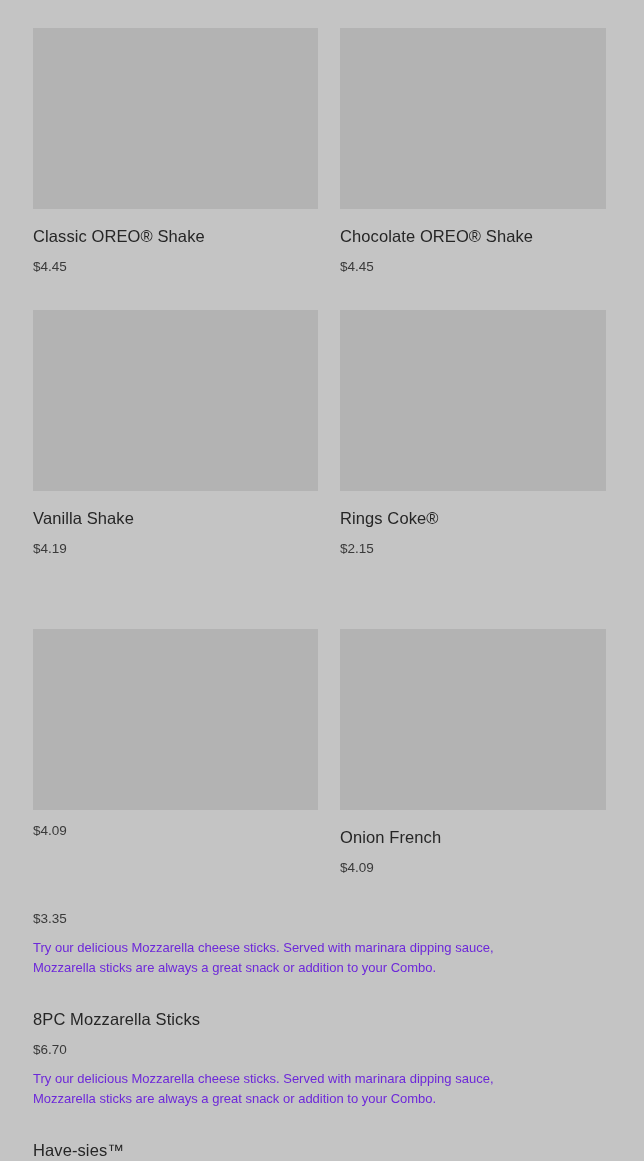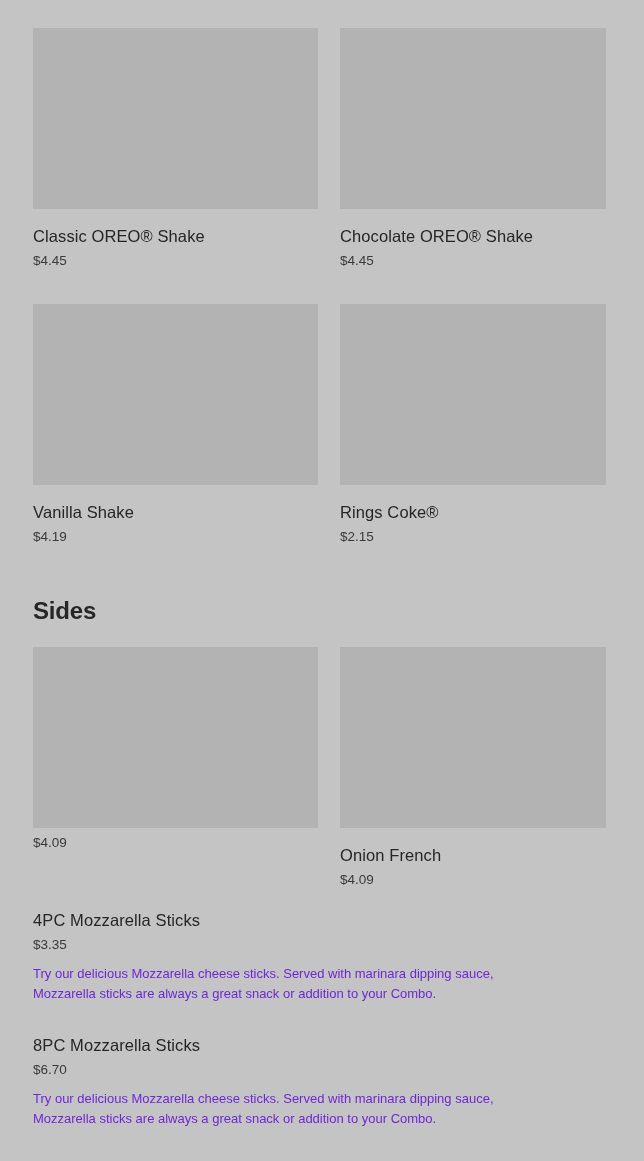--- a/index.html
+++ b/index.html
@@ -51,21 +51,21 @@
     color: #262626;
     letter-spacing: 0.1px;
     margin-top: 17px;
   }
 
   .product-price {
     font-size: 13.5px;
     line-height: 17px;
     font-weight: 400;
     color: #3a3a3a;
-    margin-top: 6px;
+    margin-top: 12px;
   }
 
   .product-desc {
     font-size: 13px;
     line-height: 20px;
     color: #6d28d9;
     margin-top: 11px;
     max-width: 520px;
   }
 
@@ -131,21 +131,20 @@
     <div class="product-card">
       <div class="product-thumb"></div>
       <div class="product-name">Rings Coke®</div>
       <div class="product-price">$2.15</div>
     </div>
 
   </div>
 
   <div class="sp-section-top"></div>
 
-  <h2 class="section-heading">Sides</h2>
 
   <div class="sp-after-heading"></div>
 
   <div class="card-grid">
 
     <div class="product-card">
       <div class="product-thumb"></div>
       <div class="product-price">$4.09</div>
     </div>
 
@@ -153,21 +152,20 @@
       <div class="product-thumb"></div>
       <div class="product-name">Onion French</div>
       <div class="product-price">$4.09</div>
     </div>
 
   </div>
 
   <div class="sp-before-text-list"></div>
 
   <div class="product-text">
-    <div class="product-name">4PC Mozzarella Sticks</div>
     <div class="product-price">$3.35</div>
     <div class="product-desc">Try our delicious Mozzarella cheese sticks. Served with marinara dipping sauce, Mozzarella sticks are always a great snack or addition to your Combo.</div>
   </div>
 
   <div class="sp-between-text-items"></div>
 
   <div class="product-text">
     <div class="product-name">8PC Mozzarella Sticks</div>
     <div class="product-price">$6.70</div>
     <div class="product-desc">Try our delicious Mozzarella cheese sticks. Served with marinara dipping sauce, Mozzarella sticks are always a great snack or addition to your Combo.</div>

